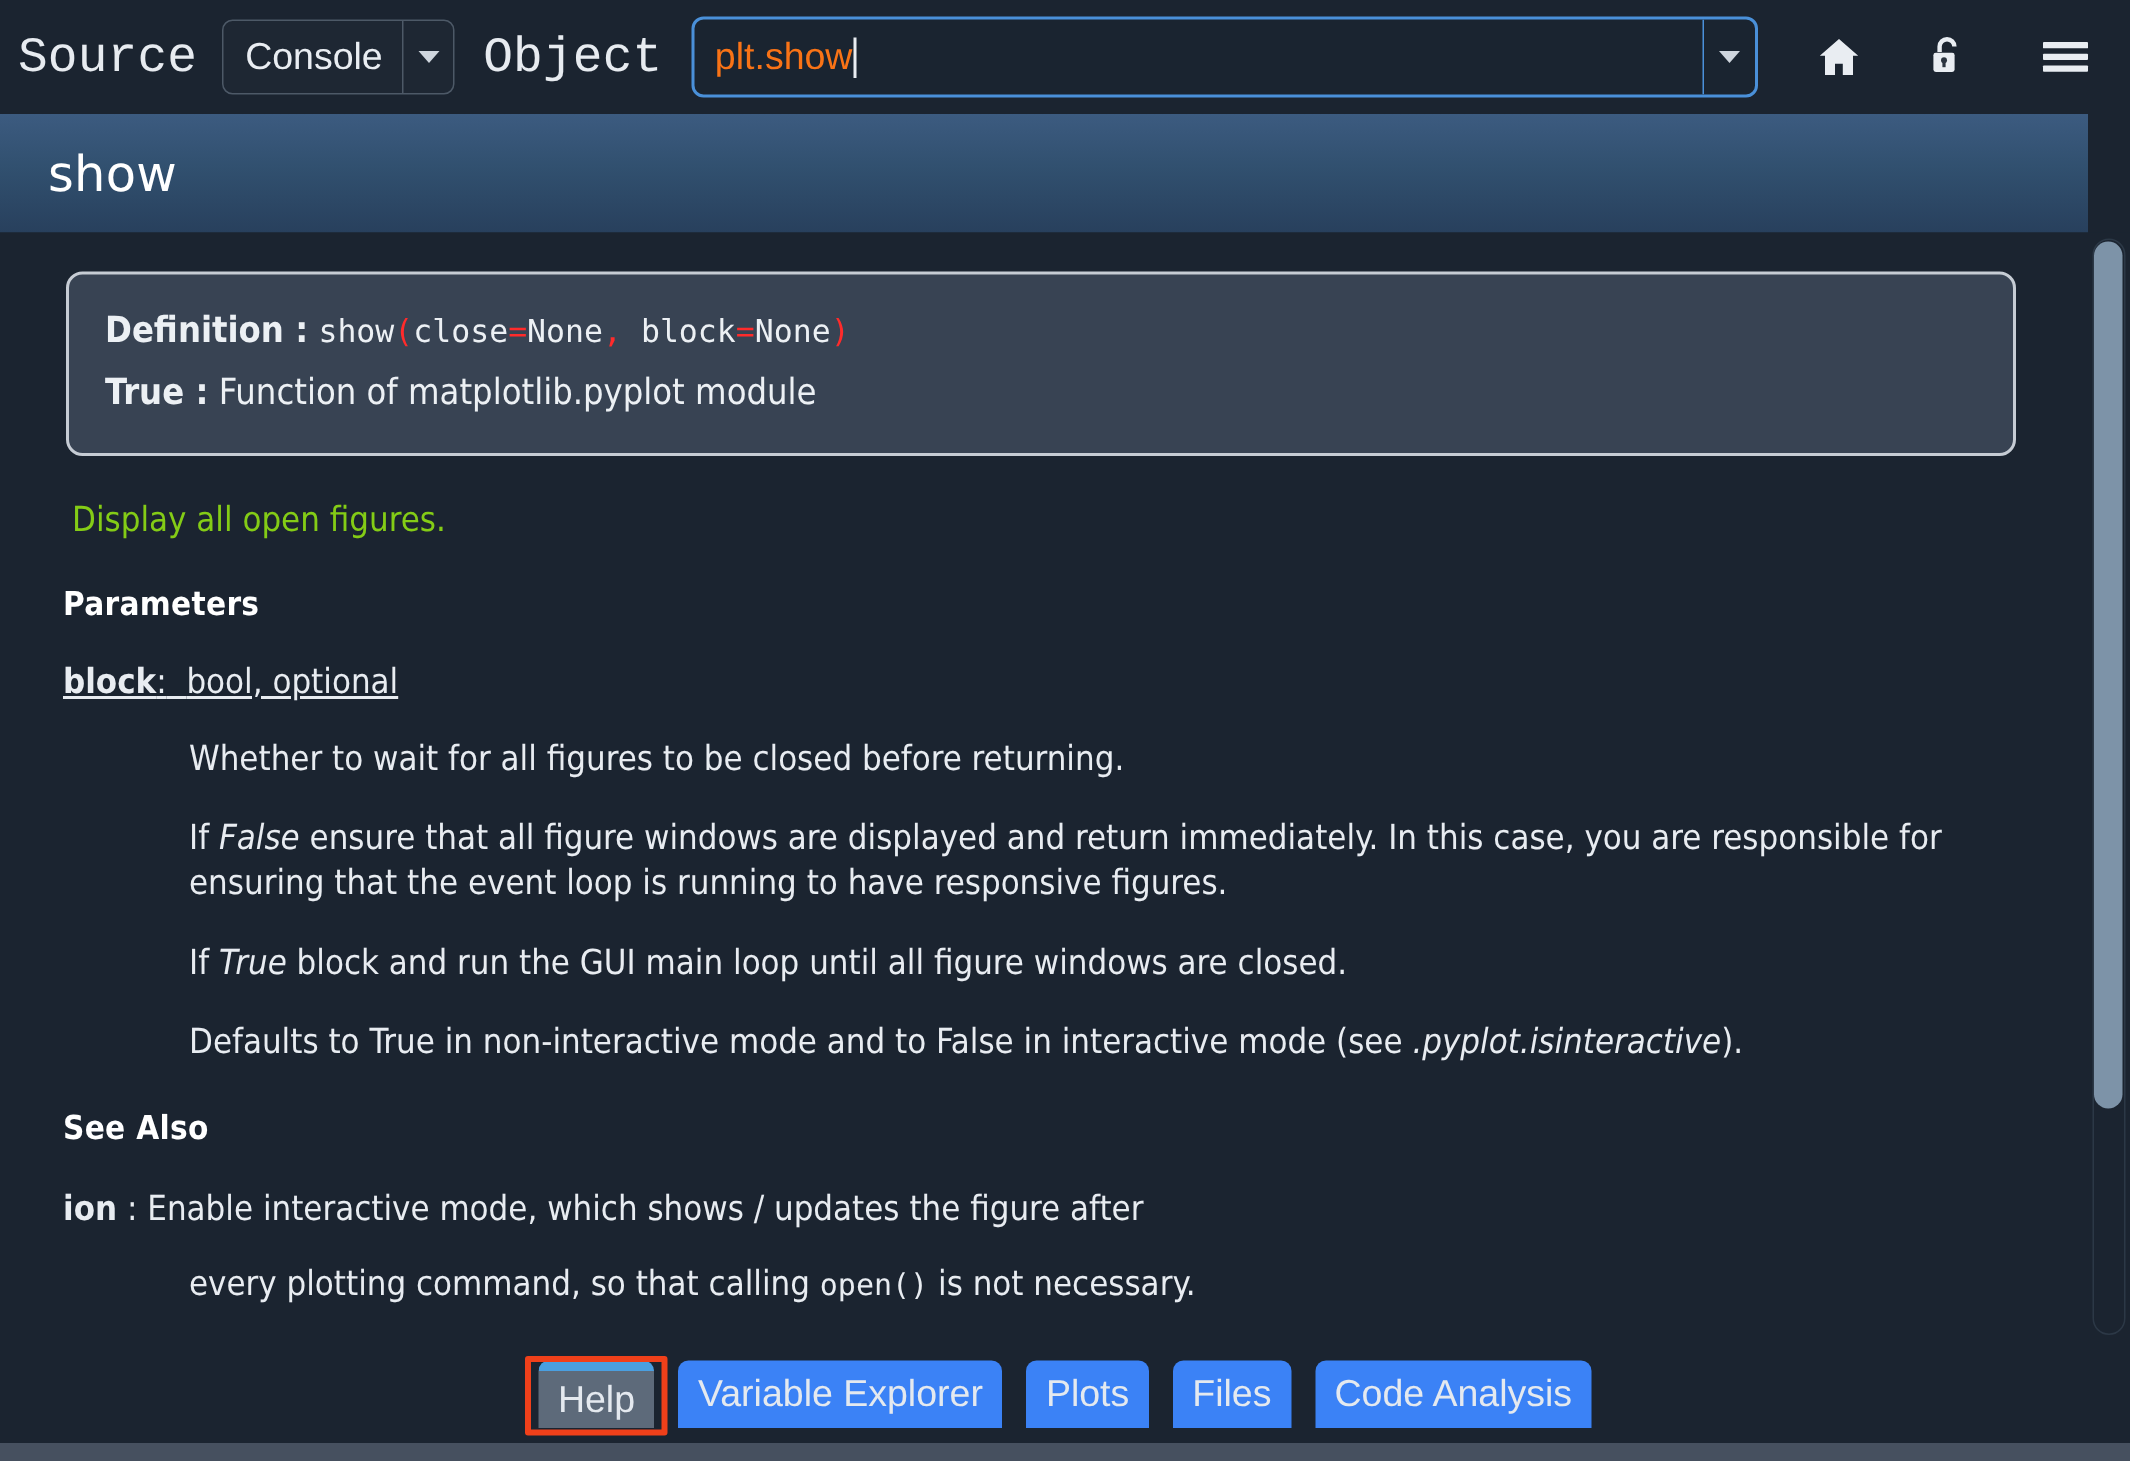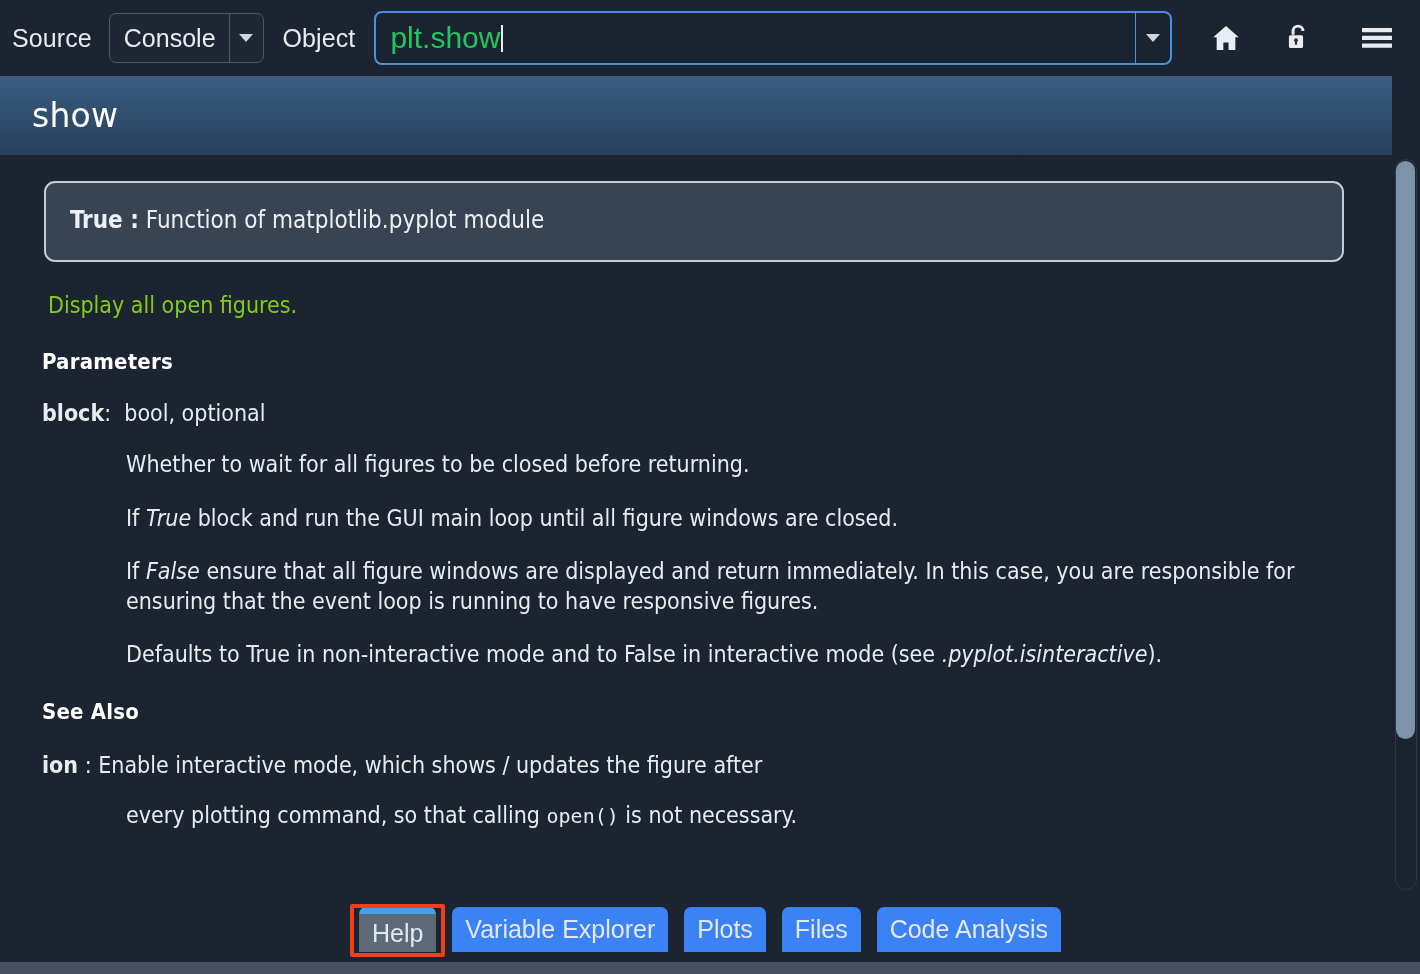--- a/index.html
+++ b/index.html
@@ -28,22 +28,22 @@
     height: 76px;
     min-height: 76px;
     background: #1b2430;
     display: flex;
     align-items: center;
     padding: 0 0 0 8px;
     box-sizing: border-box;
   }
   .tb-label {
     color: #e7ebf0;
-    font-family: Liberation Sans, sans-serif;
-    font-size: 25px;
+    font-family: Liberation Mono, monospace;
+    font-size: 33px;
     letter-spacing: 0.1px;
     white-space: nowrap;
   }
   .tb-label.source { margin-right: 17px; margin-left: 4px; }
   .tb-label.object { margin-left: 19px; margin-right: 19px; }
 
   .combo {
     display: flex;
     align-items: stretch;
     height: 50px;
@@ -86,23 +86,23 @@
     display: flex;
     align-items: stretch;
     box-sizing: border-box;
     overflow: hidden;
   }
   .searchbox .field {
     flex: 1;
     display: flex;
     align-items: center;
     padding-left: 14px;
-    color: #22c55e;
+    color: #f97316;
     font-family: "Liberation Sans", sans-serif;
-    font-size: 30px;
+    font-size: 25px;
     white-space: nowrap;
   }
   .caret-bar {
     display: inline-block;
     width: 2px;
     height: 27px;
     background: #e9edf2;
     margin-left: 1px;
     vertical-align: -5px;
   }
@@ -226,20 +226,21 @@
     font-size: 22px;
     font-weight: bold;
     color: #ffffff;
     margin: 29px 0 0 42px;
     letter-spacing: 0.2px;
   }
   .paramline {
     margin: 26px 0 16px 42px;
     font-size: 23px;
     color: #e8ecf1;
+    text-decoration: underline;
   }
   .paramline b { font-weight: bold; }
   .indent {
     margin: 24px 60px 0 126px;
     font-size: 23px;
     color: #e8ecf1;
     line-height: 1.28;
   }
   .it { font-style: italic; }
   .seealso-line {
@@ -355,38 +356,42 @@
   <div class="titlebar">
     <span class="title">show</span>
   </div>
 
   <div class="content-wrap">
 
     <div class="doc">
 
       <div class="defbox">
         <div class="defline">
+          <b>Definition :</b>
+          <span class="mono"><span>show</span><span class="red">(</span><span>close</span><span class="red">=</span><span>None</span><span class="red">,</span>&nbsp;<span>block</span><span class="red">=</span><span>None</span><span class="red">)</span></span>
+        </div>
+        <div class="defline">
           <b>True :</b>
           <span>Function of matplotlib.pyplot module</span>
         </div>
       </div>
 
       <p class="para summary">Display all open figures.</p>
 
       <h2 class="section">Parameters</h2>
 
       <div class="paramline">
         <b>block</b><span>:</span>&nbsp;&nbsp;<span>bool, optional</span>
       </div>
 
       <div class="indent">Whether to wait for all figures to be closed before returning.</div>
 
+      <div class="indent"><span>If </span><i class="it">False</i><span> ensure that all figure windows are displayed and return immediately. In this case, you are responsible for ensuring that the event loop is running to have responsive figures.</span></div>
+
       <div class="indent"><span>If </span><i class="it">True</i><span> block and run the GUI main loop until all figure windows are closed.</span></div>
-
-      <div class="indent"><span>If </span><i class="it">False</i><span> ensure that all figure windows are displayed and return immediately. In this case, you are responsible for ensuring that the event loop is running to have responsive figures.</span></div>
 
       <div class="indent"><span>Defaults to True in non-interactive mode and to False in interactive mode (see </span><i class="it">.pyplot.isinteractive</i><span>).</span></div>
 
       <h2 class="section">See Also</h2>
 
       <div class="seealso-line">
         <b>ion</b>&nbsp;<span>:</span>&nbsp;<span>Enable interactive mode, which shows / updates the figure after</span>
       </div>
 
       <div class="seealso-sub"><span>every plotting command, so that calling </span><span class="codespan">open()</span><span> is not necessary.</span></div>

